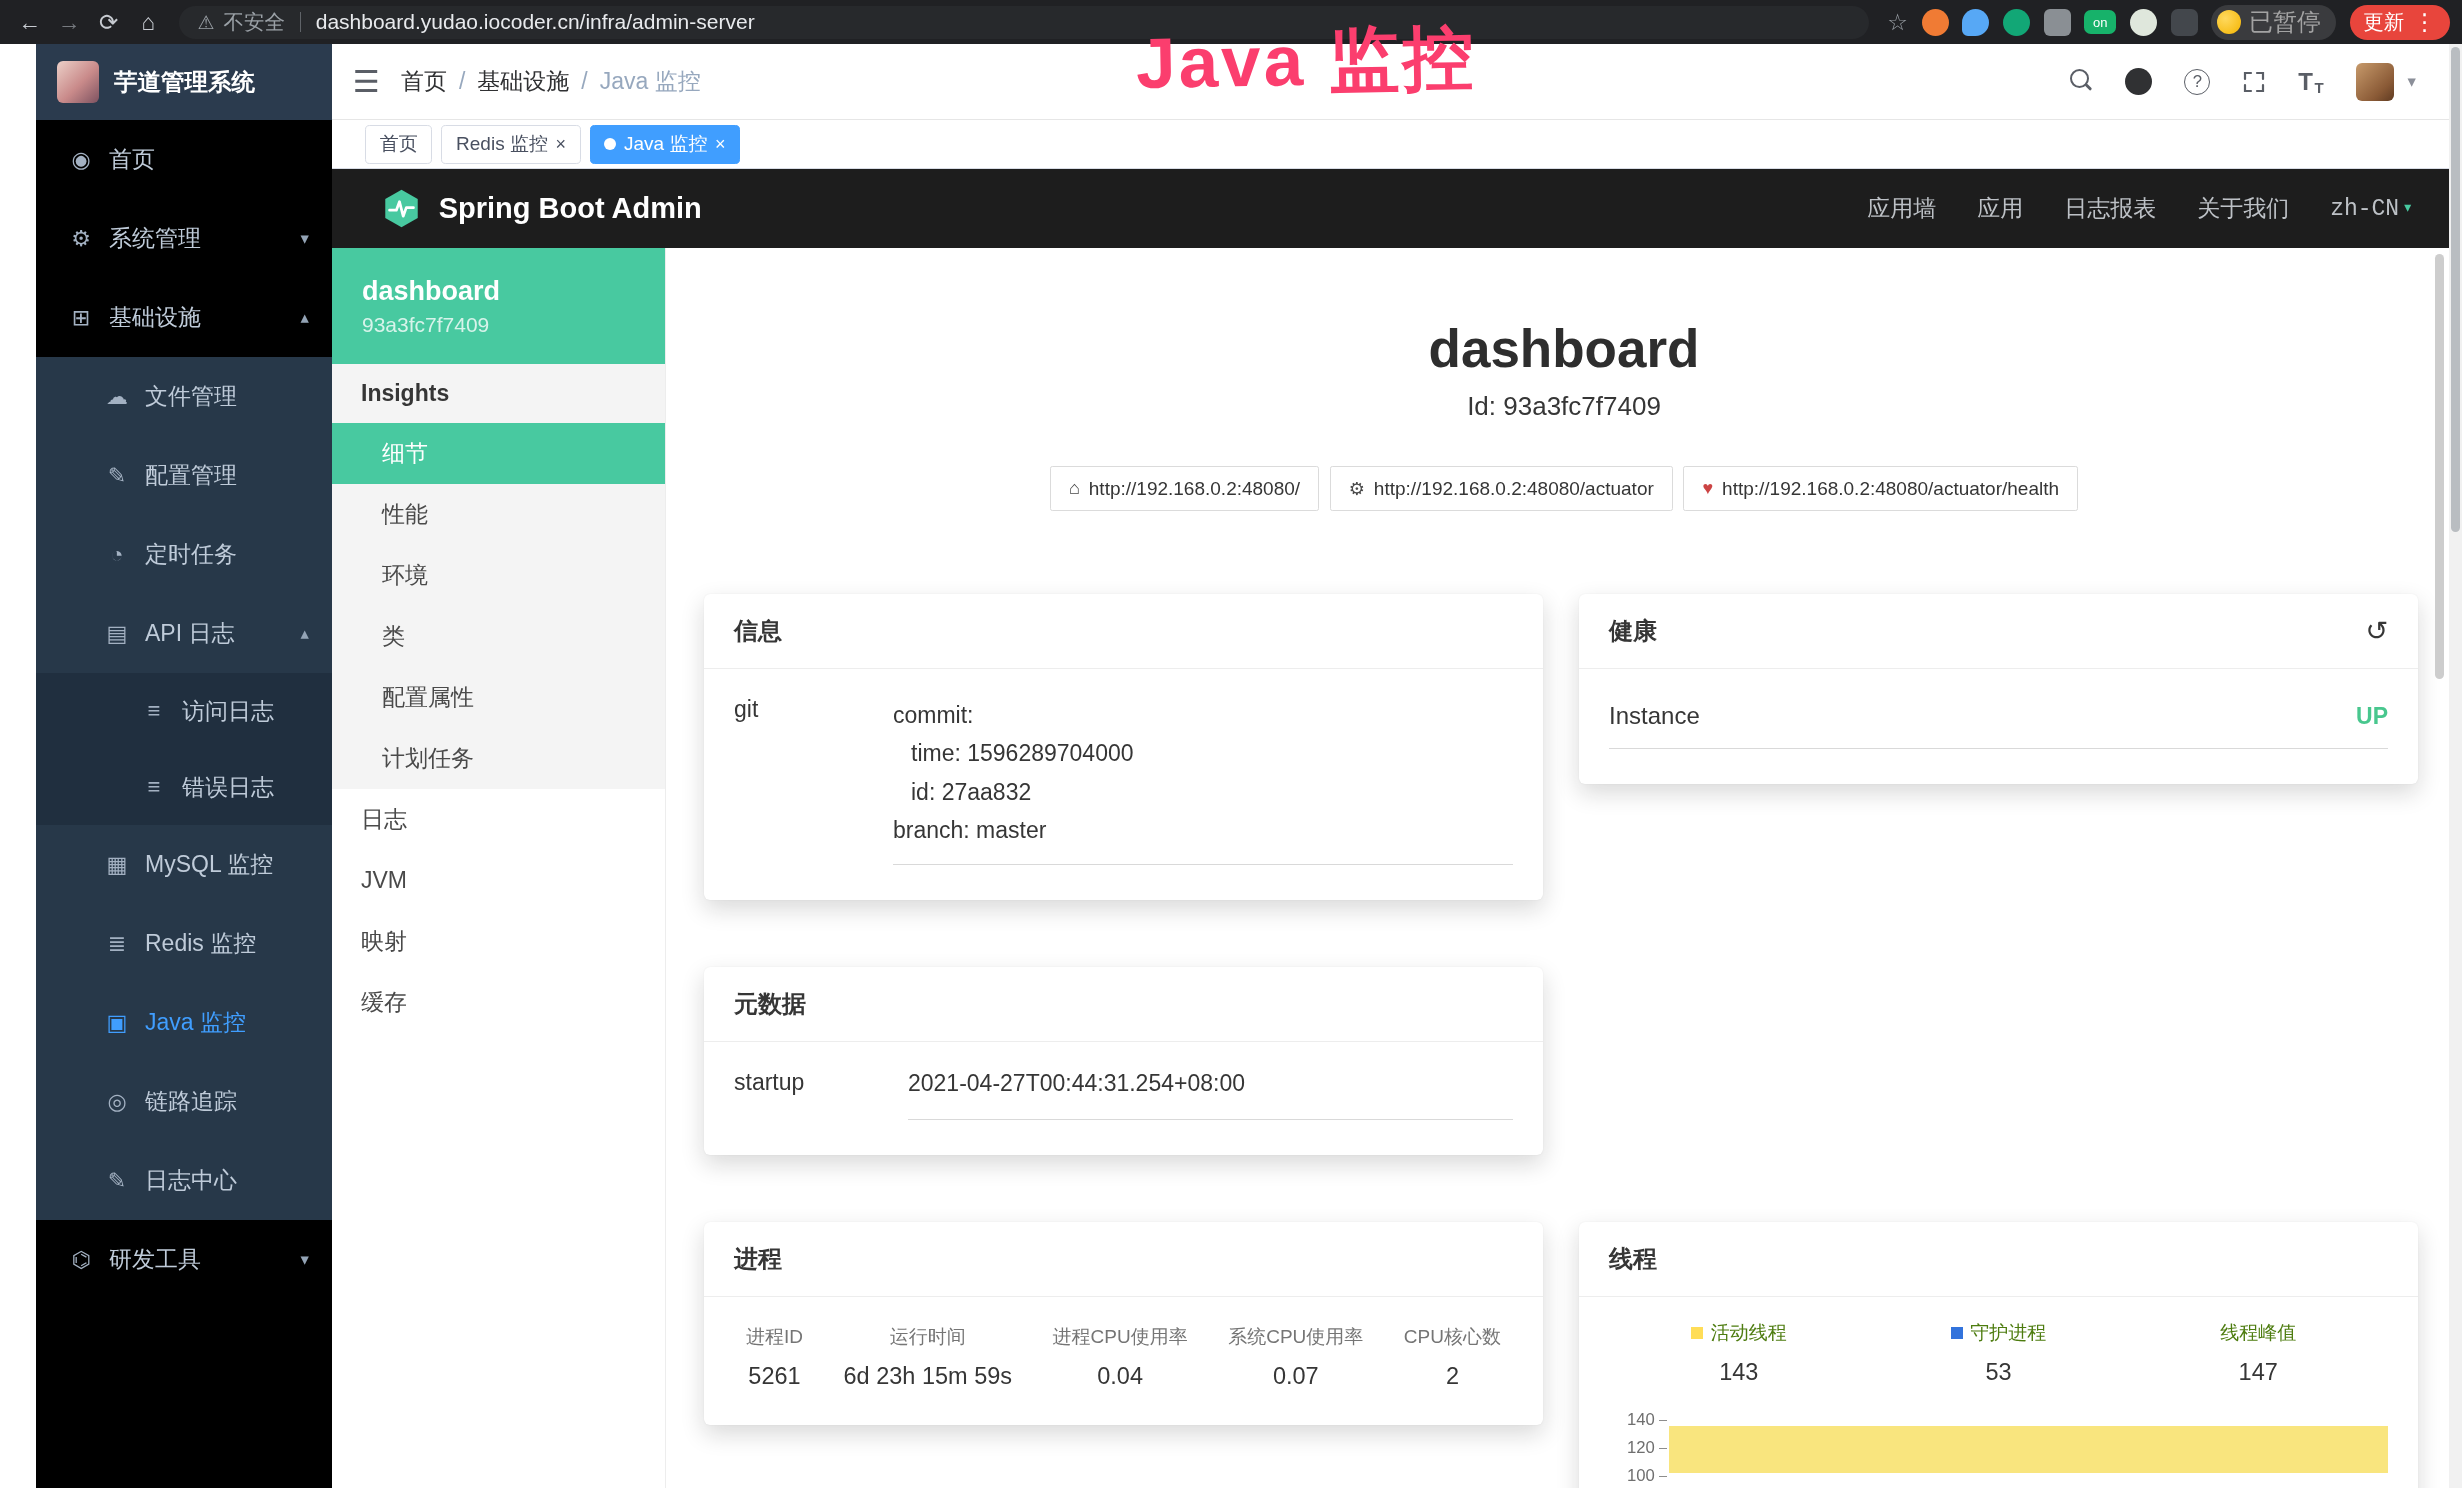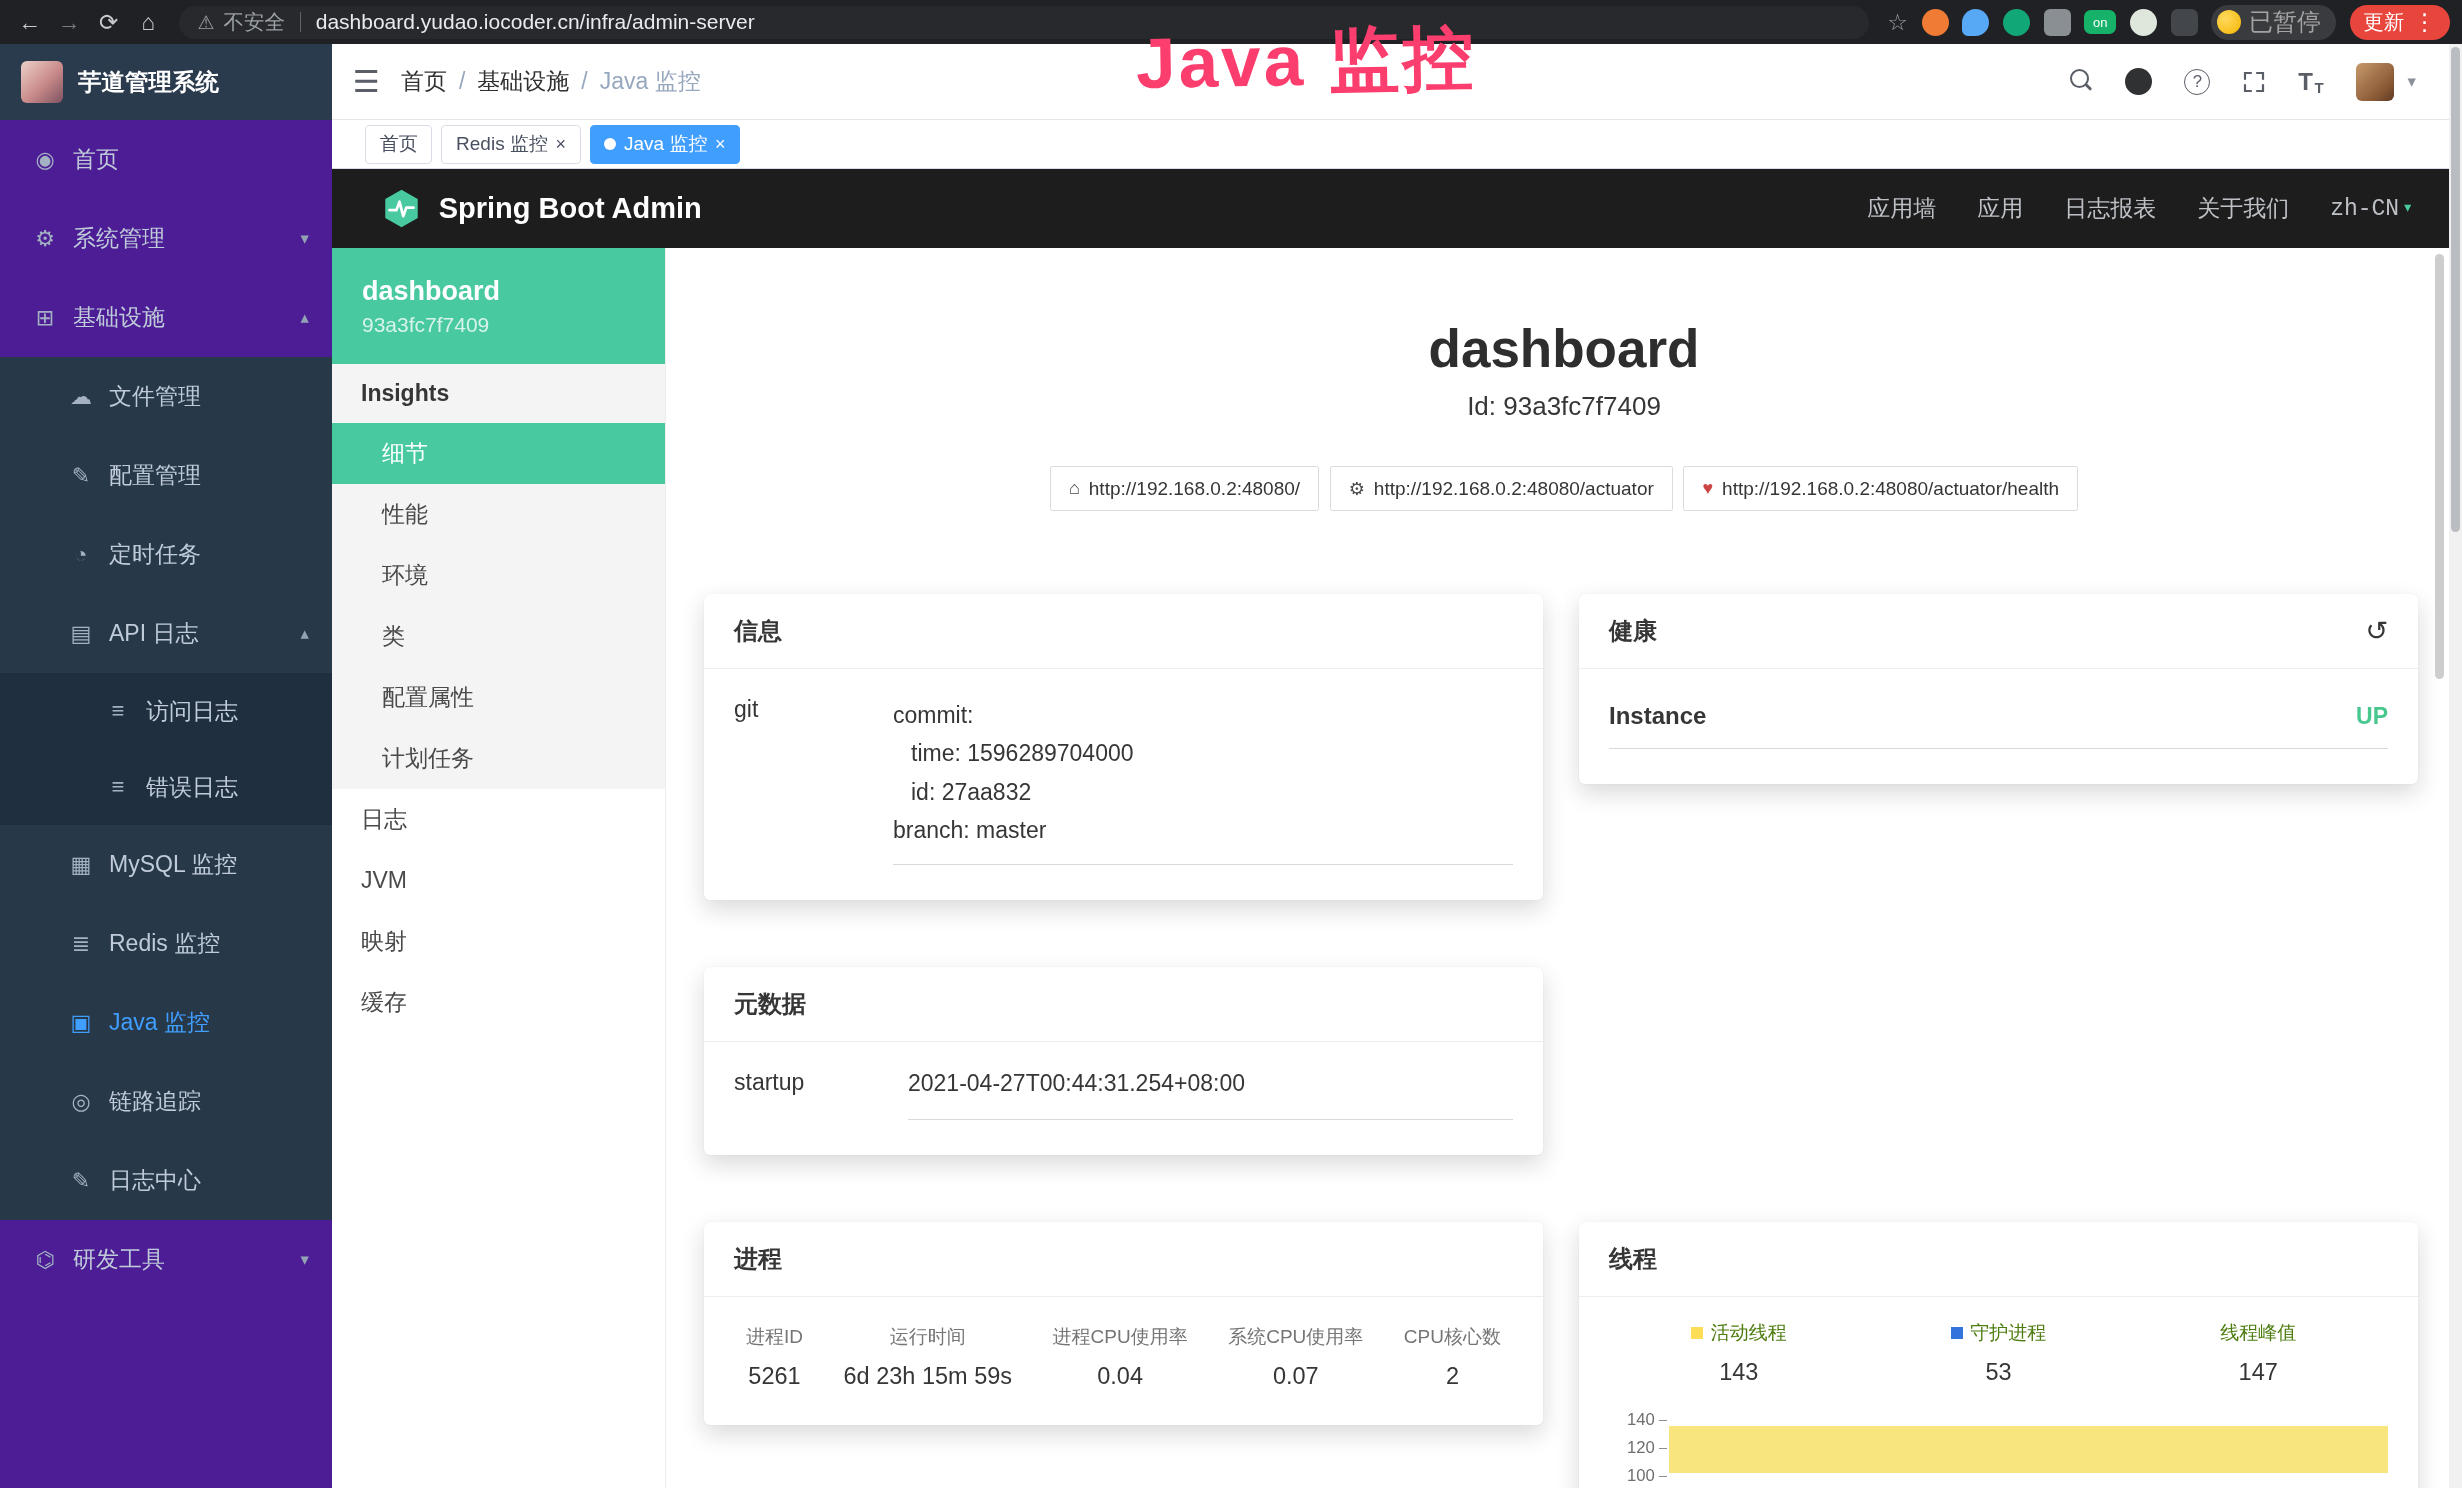--- a/index.html
+++ b/index.html
@@ -33,21 +33,21 @@
   .profile-face { width:24px; height:24px; border-radius:50%; background:radial-gradient(circle at 35% 35%, #ffd95e, #f4b400); }
   .profile-chip .chip-label { color:#a3a3a3; font-size:24px; }
   .update-pill { height:35px; border-radius:17.4px; background:#e8453c; display:flex; align-items:center; gap:9px; padding:0 13.7px; color:#fff; }
   .update-pill .u-label { font-size:20.5px; }
   .update-pill .u-kebab { font-size:23px; }
 
   
   .app { display:flex; height:1445px; }
 
   
-  .admin-sidebar { width:332px; background:#4c1d95; flex-shrink:0; overflow:hidden; }
+  .admin-sidebar { width:296px; background:#000000; flex-shrink:0; overflow:hidden;margin-left:36px; }
   .logo-row { height:76px; display:flex; align-items:center; gap:15px; padding-left:21px; background:#2b3b4e; }
   .logo-img { width:42px; height:42px; border-radius:6px; background:linear-gradient(135deg,#ecd0c8,#c98a8a 55%,#7d5260); flex-shrink:0; }
   .logo-title { color:#fff; font-size:23.5px; font-weight:bold; }
   .m-item { position:relative; display:flex; align-items:center; color:#bfcbd9; font-size:23px; cursor:pointer; }
   .m-item .mi { width:32px; margin-right:12px; font-size:22px; color:#a3b1c2; text-align:center; flex-shrink:0; }
   .l1 { height:79px; padding-left:29px; }
   .l2 { height:79px; padding-left:65px; background:#273849; }
   .l3 { height:76px; padding-left:102px; background:#202f3f; }
   .m-item.active, .m-item.active .mi { color:#409eff; }
   .chev { position:absolute; right:23px; font-size:16.7px; color:#93a3b5; }
@@ -114,21 +114,21 @@
   .hist { font-size:27px; color:#363636; }
   .card-b { padding:27px 30px 35px; }
   .kv { display:flex; }
   .kv .k { width:159px; font-size:23px; color:#363636; flex-shrink:0; }
   .kv .v { flex:1; font-size:23px; color:#363636; line-height:1.66; border-bottom:0.8px solid #d9d9d9; padding-bottom:15px; }
   .v .line { display:block; }
   .v .ind { padding-left:18px; }
   .meta .k { width:174px; }
   .meta .v { line-height:1.25; padding-bottom:21px; }
   .health-row { display:flex; align-items:center; justify-content:space-between; border-bottom:0.8px solid #d9d9d9; padding-bottom:18px; margin-top:6px; }
-  .inst { font-size:24px; font-weight:bold; color:#363636; }
+  .inst { font-size:24px; font-weight:normal; color:#363636; }
   .up { font-size:23px; font-weight:bold; color:#48c78e; }
   .stats { display:flex; justify-content:space-between; padding:0 12px; }
   .stat { text-align:center; }
   .stat-l { font-size:19px; color:#757575; margin-bottom:13.7px; }
   .stat-v { font-size:23.5px; color:#363636; }
   .t-body { padding:23px 30px 0; }
   .legend { display:flex; }
   .leg { flex:1; text-align:center; }
   .leg-top { display:flex; align-items:center; justify-content:center; gap:7.6px; font-size:19px; color:#4d7c0f; }
   .sq { width:12px; height:12px; display:inline-block; }

